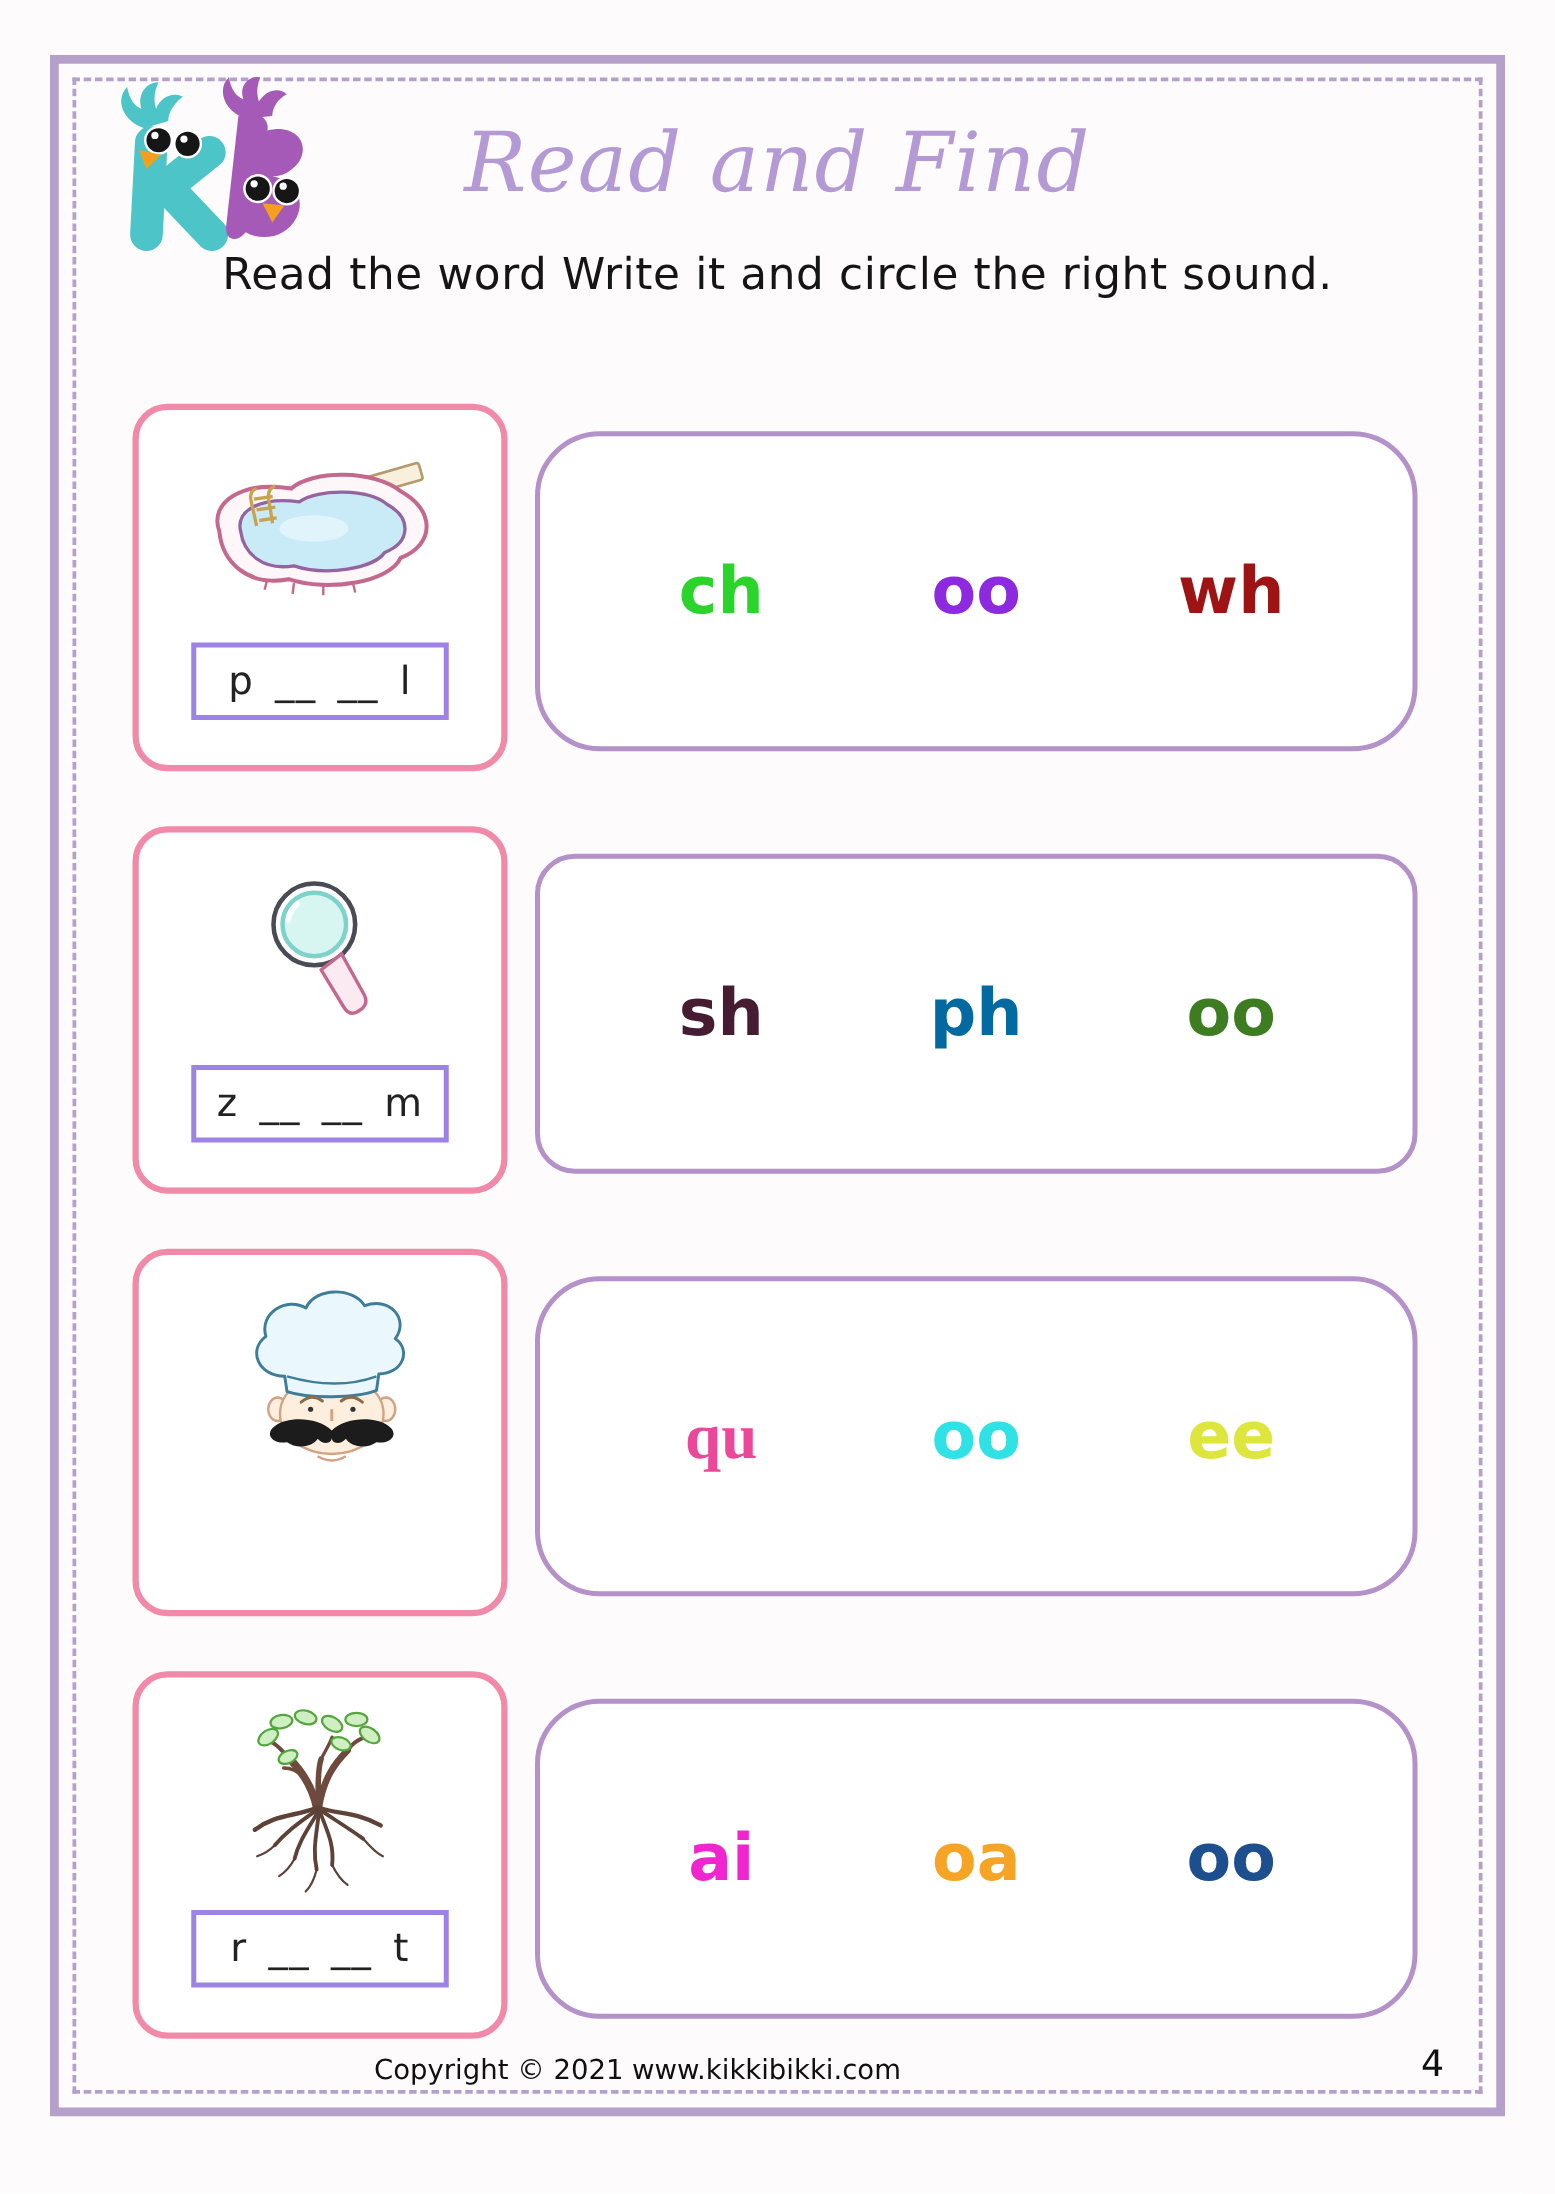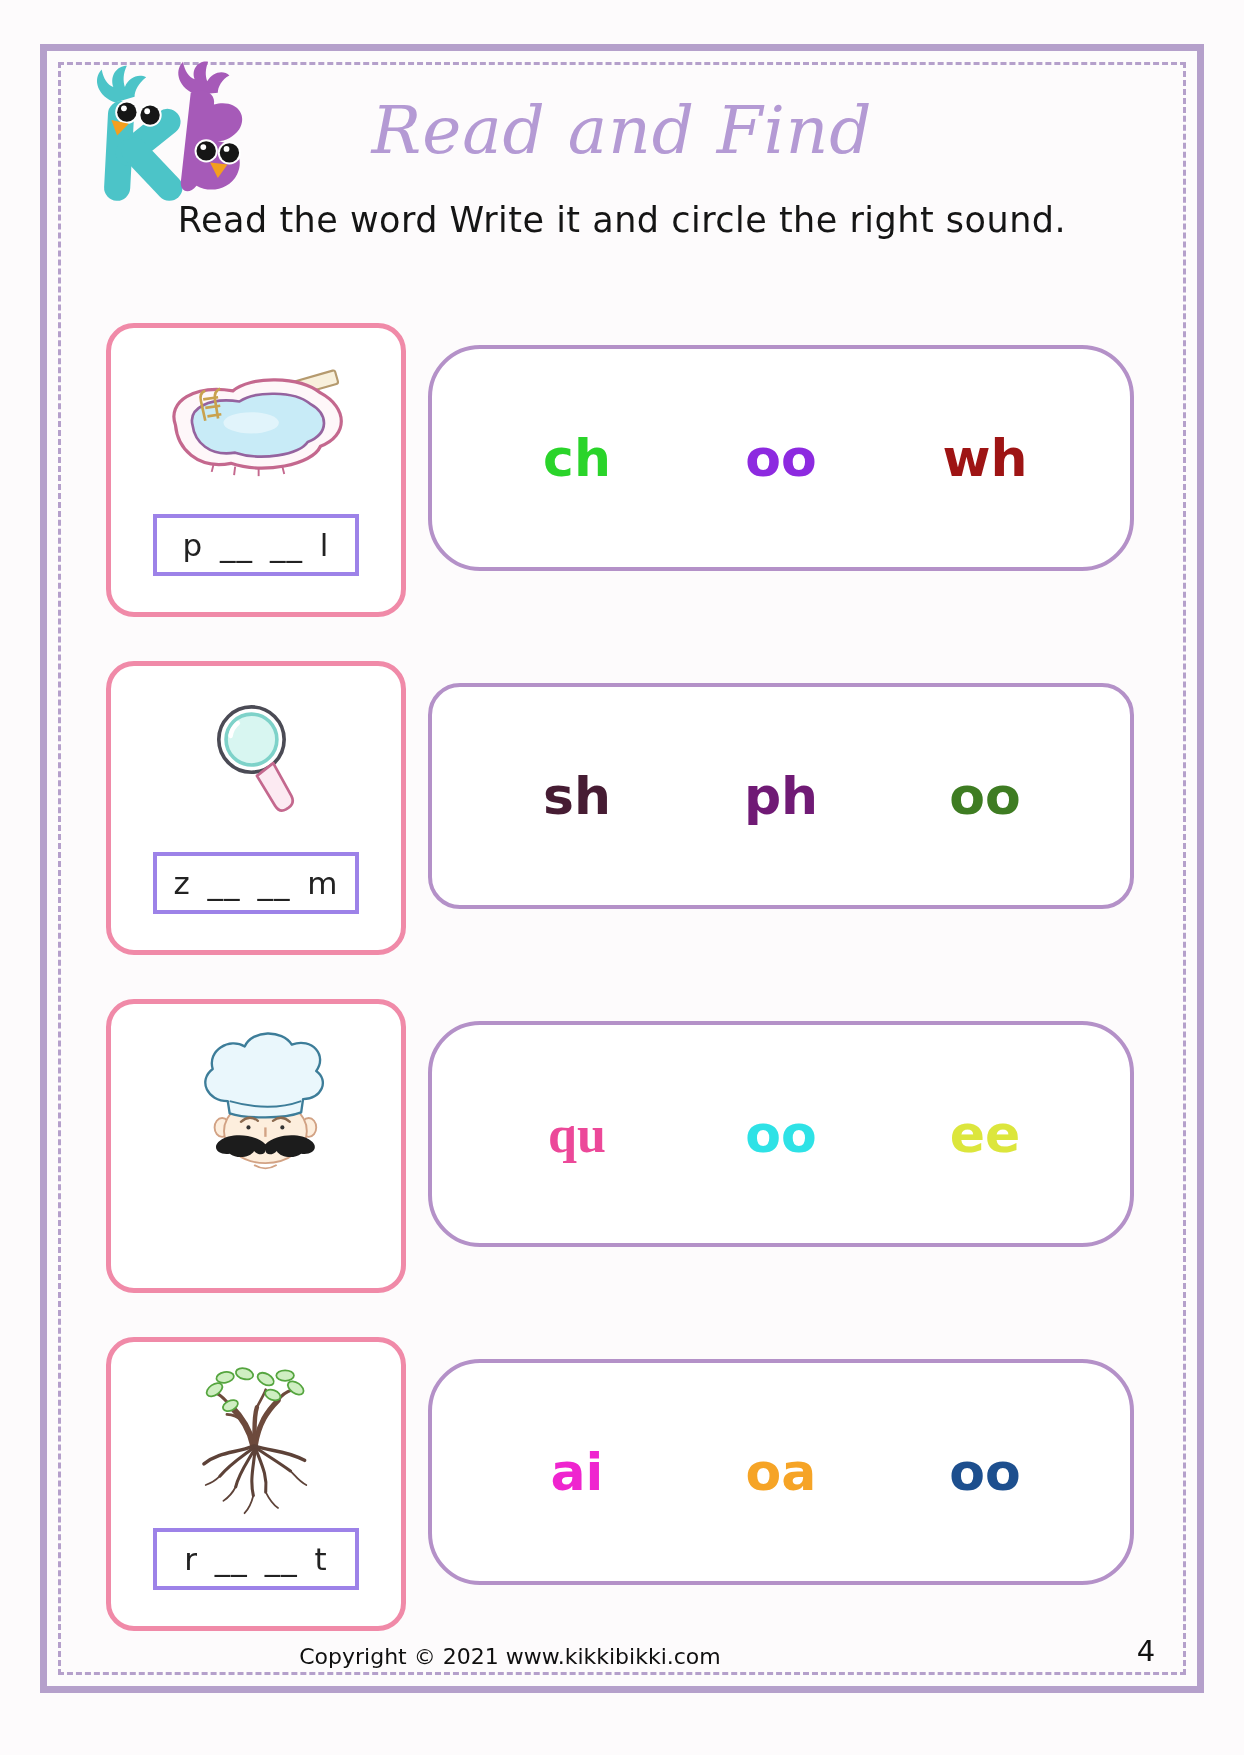--- a/index.html
+++ b/index.html
@@ -16,21 +16,21 @@
   .subtitle{position:absolute;left:0;top:188px;width:1244px;text-align:center;
         font-size:35px;color:#151515;letter-spacing:0.5px;margin-top:12px;}
   .card{position:absolute;left:106px;width:300px;height:294px;
         border:5px solid #f08aa8;border-radius:28px;box-sizing:border-box;background:#fff;}
   .card-img{position:absolute;left:0;top:12px;width:100%;height:172px;
         display:flex;align-items:center;justify-content:center;}
   .word-box{position:absolute;top:186px;left:50%;transform:translateX(-50%);
         width:206px;height:62px;border:4px solid #9d82e8;box-sizing:border-box;
         background:#fff;display:flex;align-items:center;justify-content:center;}
   .word{font-size:31px;color:#222;word-spacing:6px;letter-spacing:1px;white-space:pre;}
-  .sound-box{position:absolute;left:428px;width:706px;height:226px;
+  .sound-box{position:absolute;left:428px;width:706px;height:256px;
         border:4px solid #737373;border-radius:52px;box-sizing:border-box;background:#fff;
         display:flex;align-items:center;justify-content:space-between;padding:0 85px;}
   .sound{min-width:120px;text-align:center;font-size:52px;font-weight:bold;}
   .card-a{top:323px}.sbox-a{top:345px}
   .card-b{top:661px}.sbox-b{top:683px}
   .card-c{top:999px}.sbox-c{top:1021px}
   .card-d{top:1337px}.sbox-d{top:1359px}
   .footer{position:absolute;left:0;top:1644px;width:1020px;text-align:center;
         font-size:22px;color:#101010;}
   .page-number{position:absolute;left:1126px;top:1634px;width:40px;text-align:center;
@@ -121,21 +121,21 @@
         <path d="M45 32 a22 22 0 0 0 -8 14" stroke="#ffffff" stroke-width="5" fill="none" stroke-linecap="round"></path>
         <path d="M84 76 L104 112 Q108 120 101 125 L98 127 Q91 131 86 123 L66 90 Z" fill="#fceaf2" stroke="#c4688e" stroke-width="3" stroke-linejoin="round"></path>
       </svg>
     </div>
     <div class="word-box">
       <span class="word">z __ __ m</span>
     </div>
   </div>
   <div class="sound-box sbox-b" style="border-color: rgb(180, 145, 200); border-radius: 32px;">
     <span class="sound" style="color: rgb(70, 28, 51);">sh</span>
-    <span class="sound" style="color: #701a75;">ph</span>
+    <span class="sound" style="color: #0369a1;">ph</span>
     <span class="sound" style="color: rgb(62, 124, 34);">oo</span>
   </div>
 
   <div class="card card-c" style="border-color: rgb(240, 138, 168);">
     <div class="card-img">
       <svg viewBox="0 0 180 170" width="170" height="160">
         <ellipse cx="54" cy="112" rx="8" ry="10" fill="#fdeedd" stroke="#d2a284" stroke-width="2"></ellipse>
         <ellipse cx="146" cy="112" rx="8" ry="10" fill="#fdeedd" stroke="#d2a284" stroke-width="2"></ellipse>
         <ellipse cx="100" cy="116" rx="44" ry="34" fill="#fdeedd" stroke="#d2a284" stroke-width="2"></ellipse>
         <path d="M60 84 C38 84 28 62 44 50 C38 30 62 16 78 26 C86 8 118 8 128 24 C150 16 166 36 154 52 C168 62 160 82 140 82 L138 96 C120 103 80 103 62 97 Z" fill="#eaf7fc" stroke="#3d7d99" stroke-width="2.5" stroke-linejoin="round"></path>

